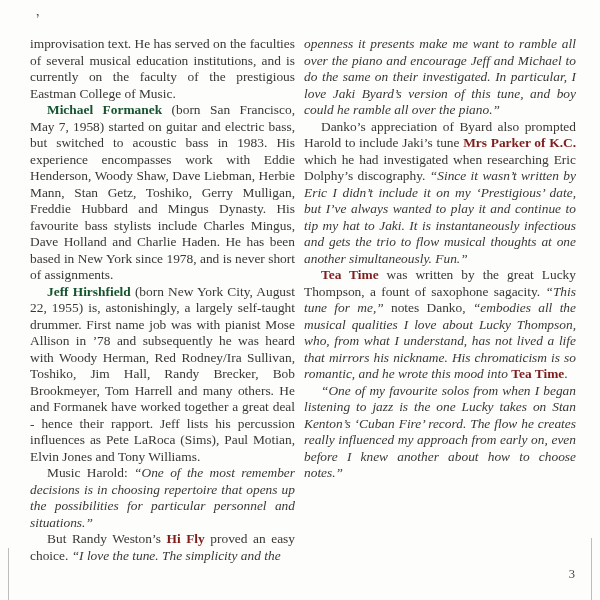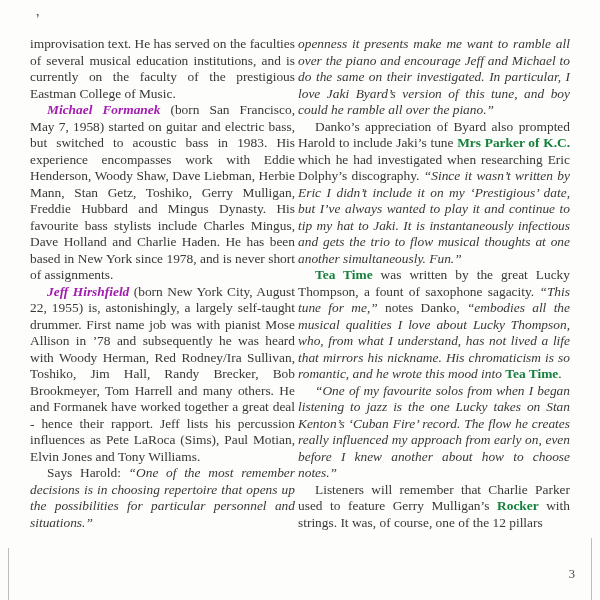--- a/index.html
+++ b/index.html
@@ -24,41 +24,41 @@
     color: #4a4845;
     transform: rotate(-12deg);
     line-height: 1;
   }
   .columns {
     position: absolute;
     left: 30px;
     top: 36px;
     width: 548px;
     display: flex;
-    gap: 3px;
+    gap: 9px;
   }
   .col {
     font-size: 13.4px;
     line-height: 16.5px;
     text-align: justify;
     text-justify: inter-word;
     hyphens: manual;
   }
   .col-left  { width: 265px; }
   .col-right { width: 272px; }
   .col p {
     margin: 0;
     padding: 0;
     text-indent: 17px;
   }
   .col p.no-indent { text-indent: 0; }
   .s-r  { font-style: normal; font-weight: 400; }
-  .s-b  { font-style: normal; font-weight: 700; color: #15803d; }
+  .s-b  { font-style: normal; font-weight: 700; color: #7f1d1d; }
   .s-i  { font-style: italic; font-weight: 400; }
-  .s-bi { font-style: italic; font-weight: 700; color: #a21caf; }
+  .s-bi { font-weight: 700; color: #14532d; }
   .page-number {
     position: absolute;
     right: 25px;
     bottom: 18px;
     font-size: 12.5px;
     color: #45433f;
   }
   .scan-edge {
     position: absolute;
     width: 1px;
@@ -71,28 +71,28 @@
 <body>
 
 <div class="page">
   <div class="printer-mark">’</div>
 
   <div class="columns">
     <div class="col col-left">
         <p class="no-indent"><span class="s-r">improvisation text. He has served on the faculties of several musical education institutions, and is currently on the faculty of the prestigious Eastman College of Music.</span></p>
         <p><span class="s-bi">Michael Formanek</span><span class="s-r"> (born San Francisco, May 7, 1958) started on guitar and electric bass, but switched to acoustic bass in 1983. His experience encompasses work with Eddie Henderson, Woody Shaw, Dave Liebman, Herbie Mann, Stan Getz, Toshiko, Gerry Mulligan, Freddie Hubbard and Mingus Dynasty. His favourite bass stylists include Charles Mingus, Dave Holland and Charlie Haden. He has been based in New York since 1978, and is never short of assignments.</span></p>
         <p><span class="s-bi">Jeff Hirshfield</span><span class="s-r"> (born New York City, August 22, 1955) is, astonishingly, a largely self-taught drummer. First name job was with pianist Mose Allison in ’78 and subsequently he was heard with Woody Herman, Red Rodney/Ira Sullivan, Toshiko, Jim Hall, Randy Brecker, Bob Brookmeyer, Tom Harrell and many others. He and Formanek have worked together a great deal - hence their rapport. Jeff lists his percussion influences as Pete LaRoca (Sims), Paul Motian, Elvin Jones and Tony Williams.</span></p>
-        <p><span class="s-r">Says Harold: </span><span class="s-i">“One of the most remember decisions is in choosing repertoire that opens up the possibilities for particular personnel and situations.”</span></p>
+        <p><span class="s-r">Music Harold: </span><span class="s-i">“One of the most remember decisions is in choosing repertoire that opens up the possibilities for particular personnel and situations.”</span></p>
+        <p><span class="s-r">But Randy Weston’s </span><span class="s-b">Hi Fly</span><span class="s-r"> proved an easy choice. </span><span class="s-i">“I love the tune. The simplicity and the</span></p>
       </div>
     <div class="col col-right">
         <p class="no-indent"><span class="s-i">openness it presents make me want to ramble all over the piano and encourage Jeff and Michael to do the same on their investigated. In particular, I love Jaki Byard’s version of this tune, and boy could he ramble all over the piano.”</span></p>
         <p><span class="s-r">Danko’s appreciation of Byard also prompted Harold to include Jaki’s tune </span><span class="s-b">Mrs Parker of K.C.</span><span class="s-r"> which he had investigated when researching Eric Dolphy’s discography. </span><span class="s-i">“Since it wasn’t written by Eric I didn’t include it on my ‘Prestigious’ date, but I’ve always wanted to play it and continue to tip my hat to Jaki. It is instantaneously infectious and gets the trio to flow musical thoughts at one another simultaneously.  Fun.”</span></p>
         <p><span class="s-b">Tea Time</span><span class="s-r"> was written by the great Lucky Thompson, a fount of saxophone sagacity. </span><span class="s-i">“This tune for me,”</span><span class="s-r"> notes Danko, </span><span class="s-i">“embodies all the musical qualities I love about Lucky Thompson, who, from what I understand, has not lived a life that mirrors his nickname. His chromaticism is so romantic, and he wrote this mood into </span><span class="s-b">Tea Time</span><span class="s-r">.</span></p>
         <p><span class="s-i">“One of my favourite solos from when I began listening to jazz is the one Lucky takes on Stan Kenton’s ‘Cuban Fire’ record. The flow he creates really influenced my approach from early on, even before I knew another about how to choose notes.”</span></p>
-        <p><span class="s-r">Listeners will remember that Charlie Parker used to feature Gerry Mulligan’s </span><span class="s-b">Rocker</span><span class="s-r"> with strings. It was, of course, one of the 12 pillars</span></p>
       </div>
   </div>
 
   <div class="page-number">3</div>
 
   <div class="scan-edge scan-edge-left"></div>
   <div class="scan-edge scan-edge-right"></div>
 </div>
 
 </body></html>

